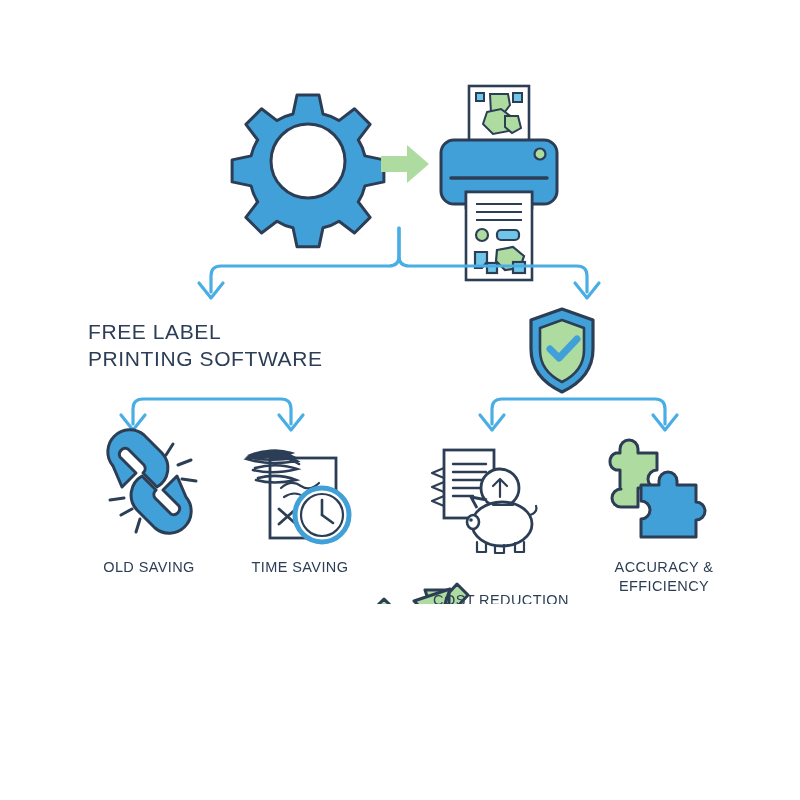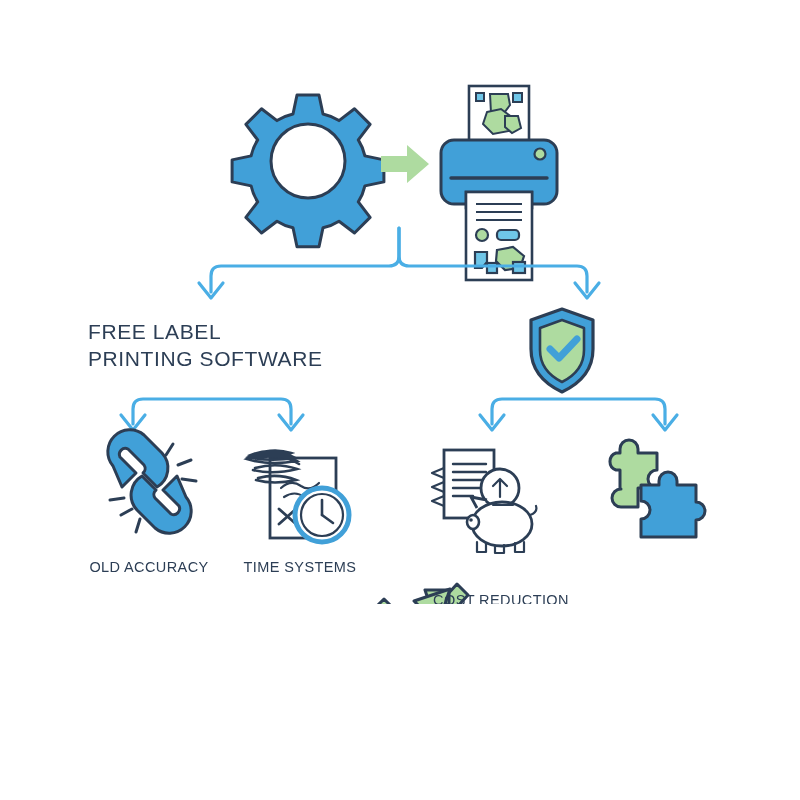--- a/index.html
+++ b/index.html
@@ -198,21 +198,23 @@
 
       <line x1="323" y1="709" x2="473" y2="709" stroke="#2c3e55" stroke-width="4" stroke-linecap="round"></line>
     </g>
 
   </svg>
 
   <div class="lbl lbl-big ta-left" style="left:88px; top:318px;">FREE LABEL
 PRINTING SOFTWARE</div>
 
 
-  <div class="lbl lbl-small ta-center" style="left:149px; top:558px;">OLD ACCURACY</div>
-
-  <div class="lbl lbl-small ta-center" style="left:300px; top:558px;">TIME SYSTEMS</div>
+  <div class="lbl lbl-small ta-center" style="left:149px; top:558px;">OLD SAVING</div>
+
+  <div class="lbl lbl-small ta-center" style="left:300px; top:558px;">TIME SAVING</div>
 
   <div class="lbl lbl-small ta-center" style="left:501px; top:558px;margin-top:33px;">COST REDUCTION</div>
 
+  <div class="lbl lbl-small ta-center" style="left:664px; top:558px; text-align:center;">ACCURACY &amp;
+EFFICIENCY</div>
 
 
 </div>
 
 </body></html>

